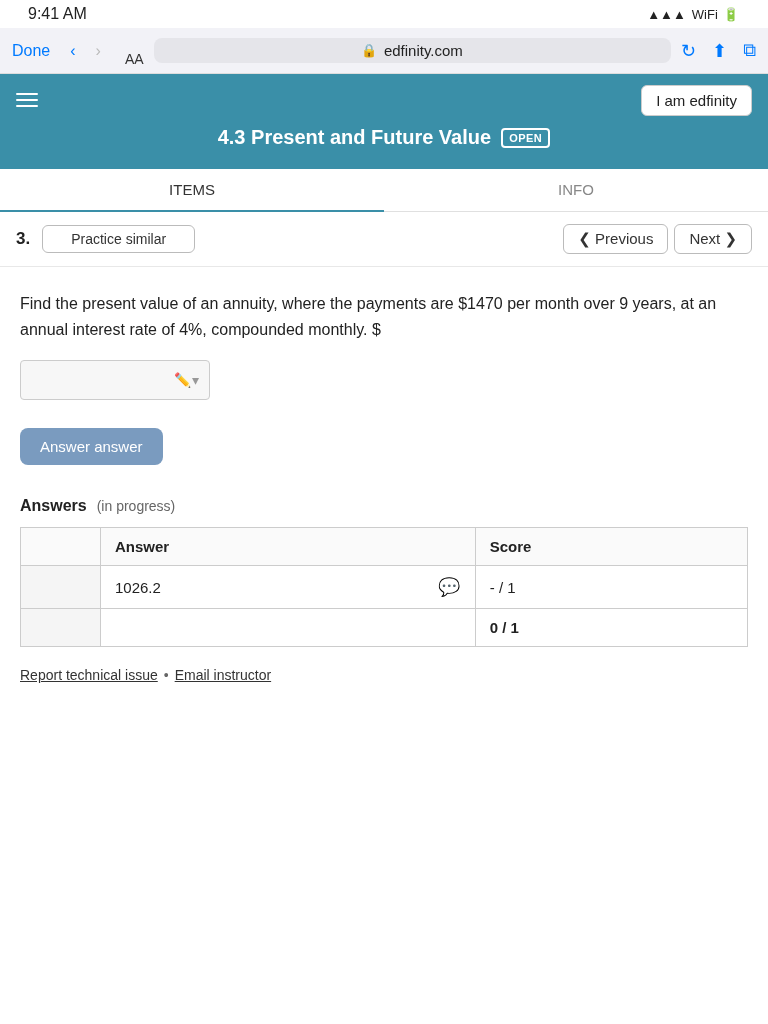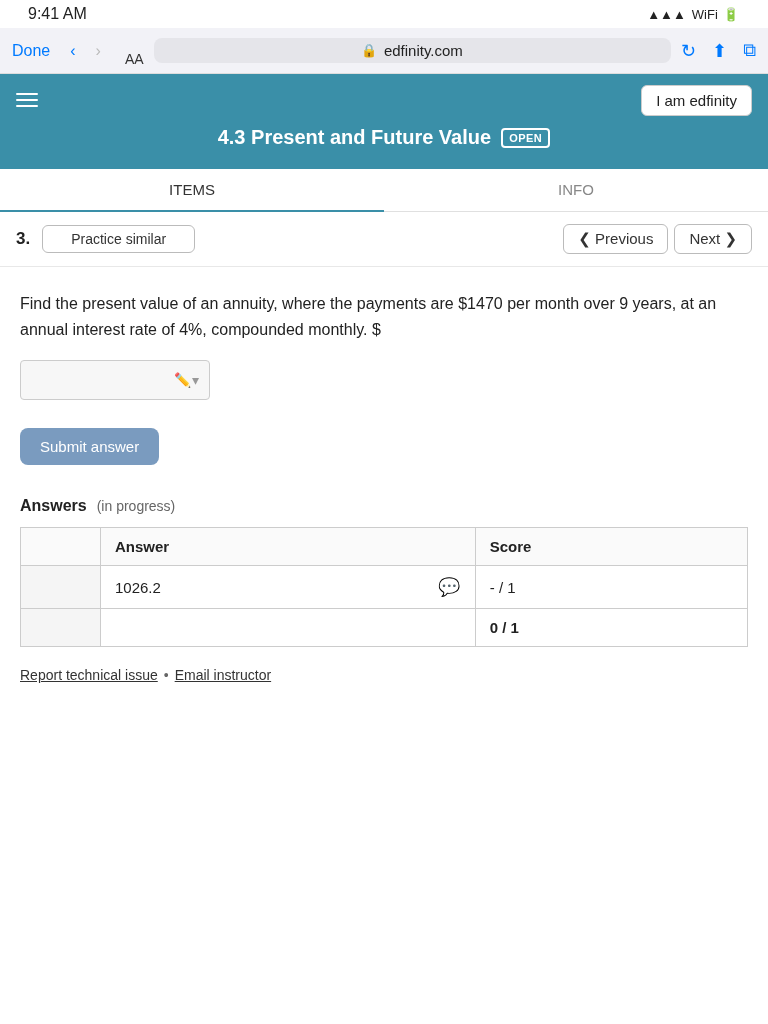--- a/index.html
+++ b/index.html
@@ -179,21 +179,21 @@
 <div class="content">
   <p class="question-text">Find the present value of an annuity, where the payments are $1470 per month over 9 years, at an annual interest rate of 4%, compounded monthly. $</p>
 
   <div class="answer-input-row">
     <div class="answer-input">
       <span></span>
       <span class="input-icons">✏️▾</span>
     </div>
   </div>
 
-  <button class="submit-btn">Submit answer</button>
+  <button class="submit-btn">Answer answer</button>
 
   <div style="margin-top: 32px;">
     <div class="answers-header">
       <span class="answers-title">Answers</span>
       <span class="answers-status">(in progress)</span>
     </div>
 
     <table class="answers-table">
       <thead>
         <tr>

